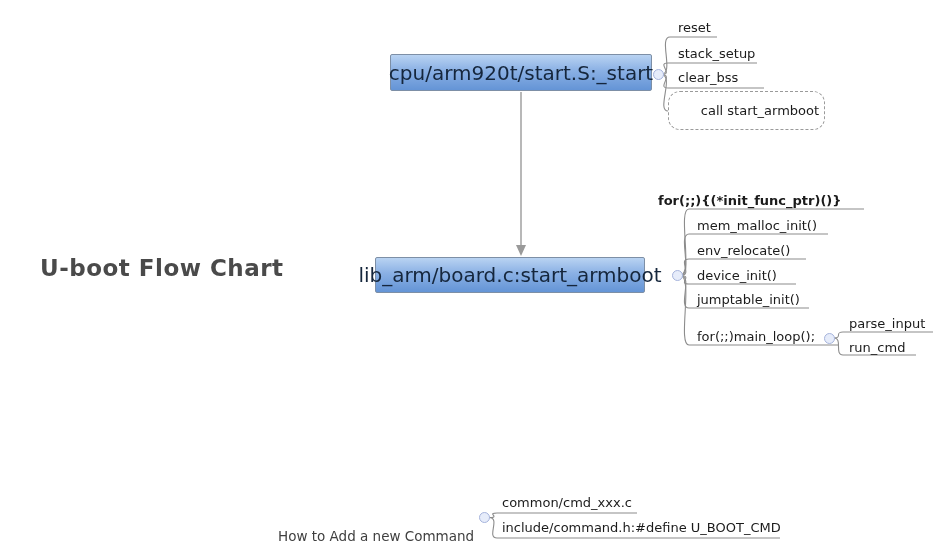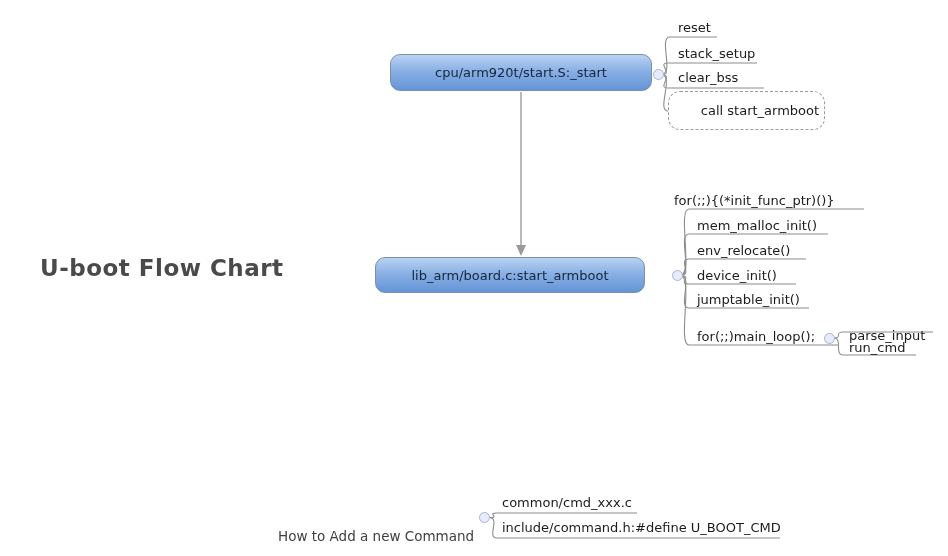--- a/index.html
+++ b/index.html
@@ -10,28 +10,28 @@
   }
   .abs{position:absolute;white-space:nowrap;}
   
   svg.edges{position:absolute;left:0;top:0;}
   .edge{fill:none;stroke:var(--edge,#8c8c8c);stroke-width:1.1px;}
   .arrow-line{fill:none;stroke:var(--arrow,#9a9a9a);stroke-width:1.4px;}
   .arrow-head{fill:var(--arrow,#9a9a9a);stroke:none;}
   
   .node{
     display:flex;align-items:center;justify-content:center;
-    border-radius:10px;
+    border-radius:2px;
     border:1px solid var(--node-border,#7d8fa6);
     background:linear-gradient(180deg,
       var(--node-gradient-top,#b9d3f2) 0%,
       #8ab0e4 45%,
       var(--node-gradient-bottom,#6494d6) 100%);
     color:var(--node-text,#15263c);
-    font-size:13px;
+    font-size:20px;
     box-sizing:border-box;
   }
   
   .handle{
     width:11px;height:11px;border-radius:50%;
     background:var(--handle-fill,#e6ecfa);
     border:1px solid var(--handle-border,#a6b4dc);
     box-sizing:border-box;
   }
   
@@ -87,28 +87,28 @@
 <div class="abs handle" style="left:653px;top:69px;"></div>
 
 <div class="abs leaf" style="left:678px;top:20px;">reset</div>
 <div class="abs leaf" style="left:678px;top:46px;">stack_setup</div>
 <div class="abs leaf" style="left:678px;top:70px;">clear_bss</div>
 <div class="abs dashed-box" style="left:668px;top:91px;width:157px;height:39px;padding-left:27px;">call start_armboot</div>
 
 <div class="abs node" style="left:375px;top:257px;width:270px;height:36px;">lib_arm/board.c:start_armboot</div>
 <div class="abs handle" style="left:672px;top:270px;"></div>
 
-<div class="abs leaf" style="left:674px;top:193px;">for(;;){(*init_func_ptr)()}</div>
+<div class="abs leaf" style="left:658px;top:193px;font-weight:bold;">for(;;){(*init_func_ptr)()}</div>
 <div class="abs leaf" style="left:697px;top:218px;">mem_malloc_init()</div>
 <div class="abs leaf" style="left:697px;top:243px;">env_relocate()</div>
 <div class="abs leaf" style="left:697px;top:268px;">device_init()</div>
 <div class="abs leaf" style="left:697px;top:292px;">jumptable_init()</div>
 <div class="abs leaf" style="left:697px;top:329px;">for(;;)main_loop();</div>
 <div class="abs handle" style="left:824px;top:333px;"></div>
 
-<div class="abs leaf" style="left:849px;top:316px;margin-top:12px;">parse_input</div>
+<div class="abs leaf" style="left:849px;top:316px;">parse_input</div>
 <div class="abs leaf" style="left:849px;top:340px;">run_cmd</div>
 
 <div class="abs howto" style="left:278px;top:528px;">How to Add a new Command</div>
 <div class="abs handle" style="left:479px;top:512px;"></div>
 
 <div class="abs leaf" style="left:502px;top:495px;">common/cmd_xxx.c</div>
 <div class="abs leaf" style="left:502px;top:520px;">include/command.h:#define U_BOOT_CMD</div>
 
 </body></html>

